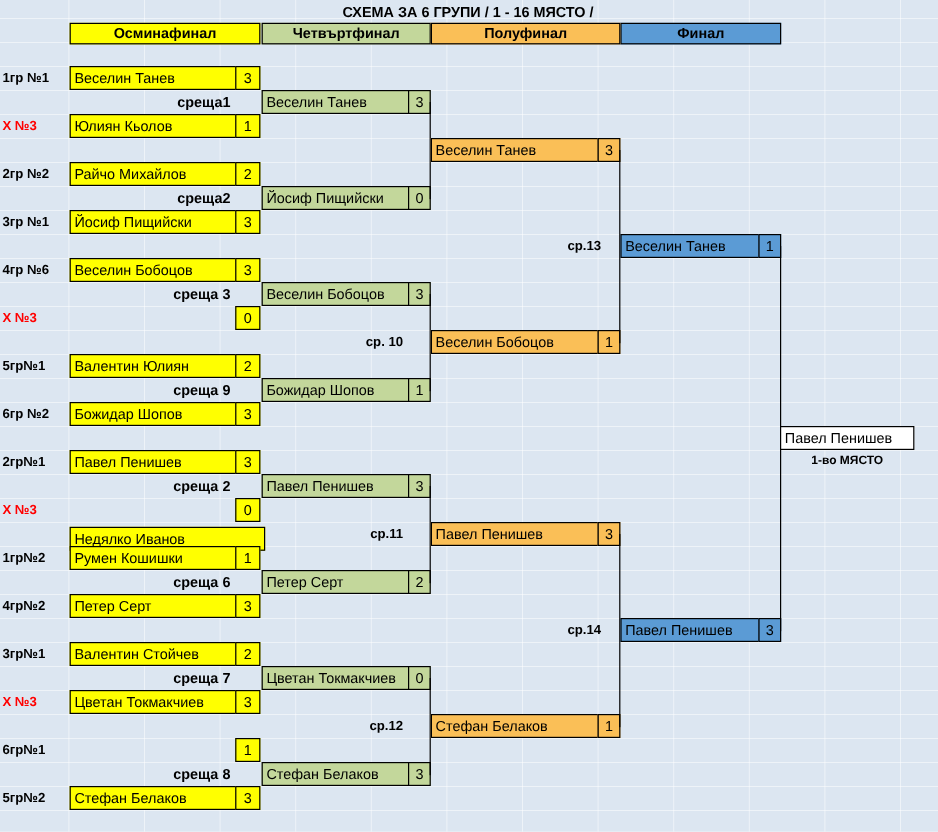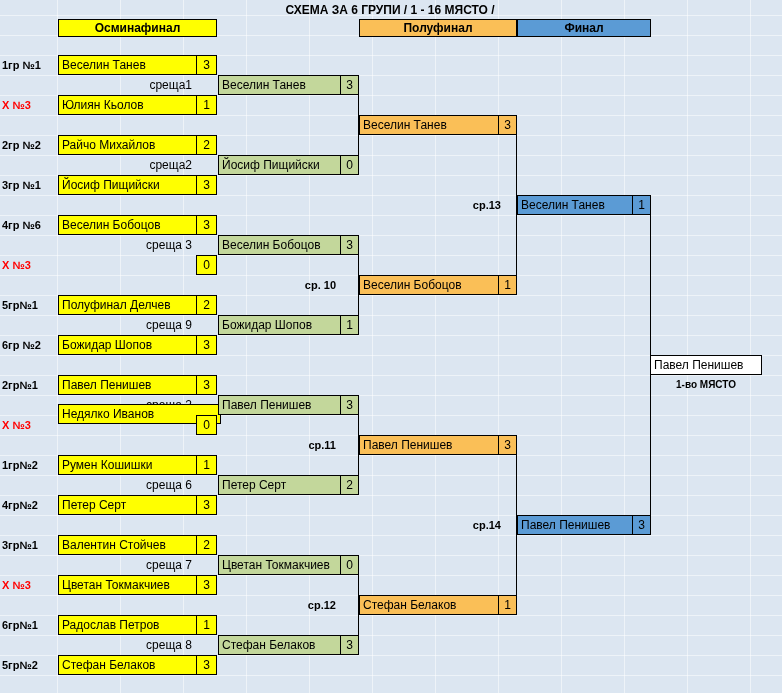--- a/index.html
+++ b/index.html
@@ -22,21 +22,21 @@
   .c { position:absolute; }
   .cell { height:20px; border:1px solid #000; display:flex; align-items:center;
           padding:0 3px; font-size:12px; white-space:nowrap; overflow:hidden; }
   .sc   { height:20px; border:1px solid #000; display:flex; align-items:center;
           justify-content:center; font-size:12px; }
   .hdr  { height:18px; border:1px solid #000; display:flex; align-items:center;
           justify-content:center; font-size:12px; font-weight:bold; }
   .seed { height:20px; display:flex; align-items:center; font-size:11px; font-weight:bold; }
   .red  { color:var(--special_seed_text,#f00); }
   .mlabel { height:20px; display:flex; align-items:center; justify-content:flex-end;
-            padding-right:4px; font-size:12px; }
+            padding-right:4px; font-size:12px;font-weight:bold; }
   .mnum { height:20px; display:flex; align-items:center; justify-content:flex-end;
           padding-right:4px; font-size:11px; font-weight:bold; }
   .y { background:var(--round16_fill,#ffff00);text-align:center; }
   .g { background:var(--quarterfinal_fill,#c3d79b); }
   .o { background:var(--semifinal_fill,#fabf57); }
   .b { background:var(--final_fill,#5b9bd5); }
   .wht { background:var(--champion_fill,#fff); }
   .line { position:absolute; width:1px; background:var(--line_color,#000); }
   .title { height:16px; display:flex; align-items:center; justify-content:center;
            font-size:12px; font-weight:bold; }
@@ -44,20 +44,21 @@
            font-size:10px; font-weight:bold; }
 </style>
 </head>
 <body>
 
 <div id="stage">
 
   <div class="c title" style="left:150px;top:2px;width:480px">СХЕМА ЗА 6 ГРУПИ  / 1 - 16  МЯСТО /</div>
 
   <div class="c hdr y" style="left:58px;top:19px;width:159px">Осминафинал</div>
+  <div class="c hdr g" style="left:218px;top:19px;width:141px">Четвъртфинал</div>
   <div class="c hdr b" style="left:517px;top:19px;width:134px">Финал</div>
   <div class="c hdr o" style="left:359px;top:19px;width:158px">Полуфинал</div>
 
   <div class="c seed" style="left:2px;top:55px;width:54px">1гр №1</div>
   <div class="c cell y" style="left:58px;top:55px;width:139px">Веселин Танев</div>
   <div class="c sc y" style="left:196px;top:55px;width:21px">3</div>
   <div class="c mlabel" style="left:58px;top:75px;width:138px">среща1</div>
   <div class="c seed red" style="left:2px;top:95px;width:54px">Х №3</div>
   <div class="c cell y" style="left:58px;top:95px;width:139px">Юлиян Кьолов</div>
   <div class="c sc y" style="left:196px;top:95px;width:21px">1</div>
@@ -71,53 +72,52 @@
   <div class="c sc y" style="left:196px;top:175px;width:21px">3</div>
 
   <div class="c seed" style="left:2px;top:215px;width:54px">4гр №6</div>
   <div class="c cell y" style="left:58px;top:215px;width:139px">Веселин Бобоцов</div>
   <div class="c sc y" style="left:196px;top:215px;width:21px">3</div>
   <div class="c mlabel" style="left:58px;top:235px;width:138px">среща 3</div>
   <div class="c seed red" style="left:2px;top:255px;width:54px">Х №3</div>
   <div class="c sc y" style="left:196px;top:255px;width:21px">0</div>
 
   <div class="c seed" style="left:2px;top:295px;width:54px">5гр№1</div>
-  <div class="c cell y" style="left:58px;top:295px;width:139px">Полуфинал Делчев</div>
+  <div class="c cell y" style="left:58px;top:295px;width:139px">Валентин Юлиян</div>
   <div class="c sc y" style="left:196px;top:295px;width:21px">2</div>
   <div class="c mlabel" style="left:58px;top:315px;width:138px">среща 9</div>
   <div class="c seed" style="left:2px;top:335px;width:54px">6гр №2</div>
   <div class="c cell y" style="left:58px;top:335px;width:139px">Божидар Шопов</div>
   <div class="c sc y" style="left:196px;top:335px;width:21px">3</div>
 
   <div class="c seed" style="left:2px;top:375px;width:54px">2гр№1</div>
   <div class="c cell y" style="left:58px;top:375px;width:139px">Павел Пенишев</div>
   <div class="c sc y" style="left:196px;top:375px;width:21px">3</div>
   <div class="c mlabel" style="left:58px;top:395px;width:138px">среща 2</div>
   <div class="c seed red" style="left:2px;top:415px;width:54px">Х №3</div>
-  <div class="c cell y" style="left:58px;top:404px;width:163px">Недялко Иванов</div>
+  <div class="c cell y" style="left:58px;top:439px;width:163px">Недялко Иванов</div>
   <div class="c sc y" style="left:196px;top:415px;width:21px">0</div>
 
   <div class="c seed" style="left:2px;top:455px;width:54px">1гр№2</div>
   <div class="c cell y" style="left:58px;top:455px;width:139px">Румен Кошишки</div>
   <div class="c sc y" style="left:196px;top:455px;width:21px">1</div>
   <div class="c mlabel" style="left:58px;top:475px;width:138px">среща 6</div>
   <div class="c seed" style="left:2px;top:495px;width:54px">4гр№2</div>
   <div class="c cell y" style="left:58px;top:495px;width:139px">Петер Серт</div>
   <div class="c sc y" style="left:196px;top:495px;width:21px">3</div>
 
   <div class="c seed" style="left:2px;top:535px;width:54px">3гр№1</div>
   <div class="c cell y" style="left:58px;top:535px;width:139px">Валентин Стойчев</div>
   <div class="c sc y" style="left:196px;top:535px;width:21px">2</div>
   <div class="c mlabel" style="left:58px;top:555px;width:138px">среща 7</div>
   <div class="c seed red" style="left:2px;top:575px;width:54px">Х №3</div>
   <div class="c cell y" style="left:58px;top:575px;width:139px">Цветан Токмакчиев</div>
   <div class="c sc y" style="left:196px;top:575px;width:21px">3</div>
 
   <div class="c seed" style="left:2px;top:615px;width:54px">6гр№1</div>
-  <div class="c cell y" style="left:58px;top:615px;width:139px">Радослав Петров</div>
   <div class="c sc y" style="left:196px;top:615px;width:21px">1</div>
   <div class="c mlabel" style="left:58px;top:635px;width:138px">среща 8</div>
   <div class="c seed" style="left:2px;top:655px;width:54px">5гр№2</div>
   <div class="c cell y" style="left:58px;top:655px;width:139px">Стефан Белаков</div>
   <div class="c sc y" style="left:196px;top:655px;width:21px">3</div>
 
   <div class="c cell g" style="left:218px;top:75px;width:123px">Веселин Танев</div>
   <div class="c sc g" style="left:340px;top:75px;width:19px">3</div>
   <div class="c cell g" style="left:218px;top:155px;width:123px">Йосиф Пищийски</div>
   <div class="c sc g" style="left:340px;top:155px;width:19px">0</div>

